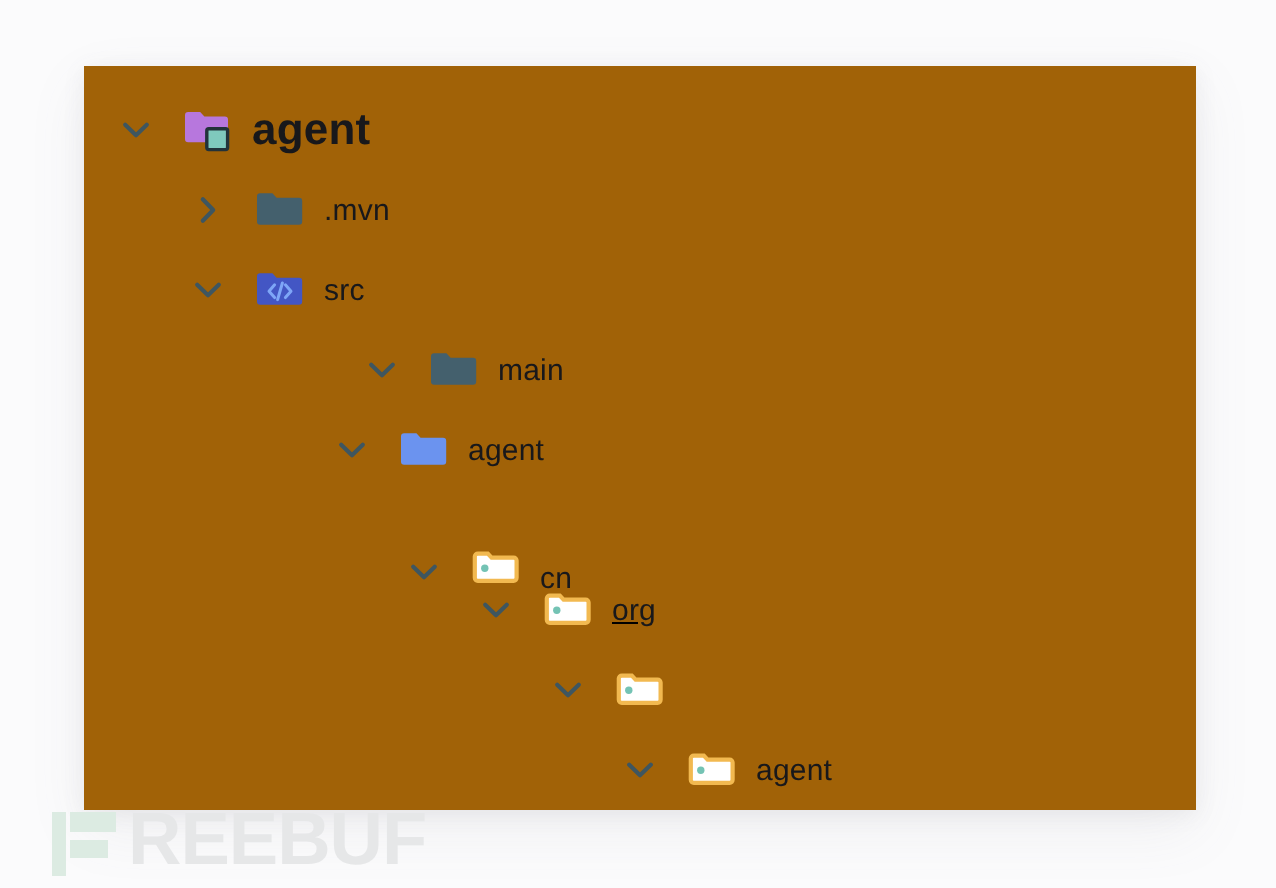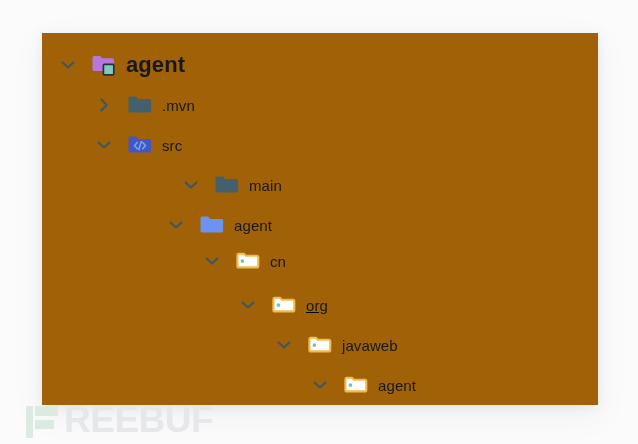--- a/index.html
+++ b/index.html
@@ -176,21 +176,21 @@
             <path d="M4.6 7.4 L10 12.6 L15.4 7.4" stroke="#3e5660" stroke-width="2.1" stroke-linecap="round" stroke-linejoin="round"></path>
           </svg>
         </span>
         <span class="node-icon">
           <svg width="26" height="26" viewBox="0 0 26 26">
             <path d="M1.5 6.2a1.6 1.6 0 0 1 1.6-1.6h6.1l2.1 2.3h11.2a1.6 1.6 0 0 1 1.6 1.6v10.3a1.6 1.6 0 0 1-1.6 1.6H3.1a1.6 1.6 0 0 1-1.6-1.6z" fill="#6b93ef"></path>
           </svg>
         </span>
         <span class="node-label">agent</span>
       </div>
-      <div class="tree-row" style="top: 208px; padding-left: 159px;">
+      <div class="tree-row" style="top: 224px; padding-left: 159px; align-items: flex-end;">
         <span class="twisty">
           <svg width="20" height="20" viewBox="0 0 20 20" fill="none">
             <path d="M4.6 7.4 L10 12.6 L15.4 7.4" stroke="#3e5660" stroke-width="2.1" stroke-linecap="round" stroke-linejoin="round"></path>
           </svg>
         </span>
         <span class="node-icon">
           <svg width="26" height="26" viewBox="0 0 26 26">
             <path d="M2.4 7.3a1.5 1.5 0 0 1 1.5-1.5h5.0l1.9 2.0h11.0a1.5 1.5 0 0 1 1.5 1.5v8.6a1.5 1.5 0 0 1-1.5 1.5H3.9a1.5 1.5 0 0 1-1.5-1.5z" fill="#ffffff" stroke="#f2b950" stroke-width="2.1"></path>
             <circle cx="7.4" cy="13.1" r="1.85" fill="#74c3b4"></circle>
           </svg>
@@ -216,21 +216,20 @@
           <svg width="20" height="20" viewBox="0 0 20 20" fill="none">
             <path d="M4.6 7.4 L10 12.6 L15.4 7.4" stroke="#3e5660" stroke-width="2.1" stroke-linecap="round" stroke-linejoin="round"></path>
           </svg>
         </span>
         <span class="node-icon">
           <svg width="26" height="26" viewBox="0 0 26 26">
             <path d="M2.4 7.3a1.5 1.5 0 0 1 1.5-1.5h5.0l1.9 2.0h11.0a1.5 1.5 0 0 1 1.5 1.5v8.6a1.5 1.5 0 0 1-1.5 1.5H3.9a1.5 1.5 0 0 1-1.5-1.5z" fill="#ffffff" stroke="#f2b950" stroke-width="2.1"></path>
             <circle cx="7.4" cy="13.1" r="1.85" fill="#74c3b4"></circle>
           </svg>
         </span>
-        <span class="node-label">javaweb</span>
       </div>
       <div class="tree-row" style="top: 332px; padding-left: 267px;">
         <span class="twisty">
           <svg width="20" height="20" viewBox="0 0 20 20" fill="none">
             <path d="M4.6 7.4 L10 12.6 L15.4 7.4" stroke="#3e5660" stroke-width="2.1" stroke-linecap="round" stroke-linejoin="round"></path>
           </svg>
         </span>
         <span class="node-icon">
           <svg width="26" height="26" viewBox="0 0 26 26">
             <path d="M2.4 7.3a1.5 1.5 0 0 1 1.5-1.5h5.0l1.9 2.0h11.0a1.5 1.5 0 0 1 1.5 1.5v8.6a1.5 1.5 0 0 1-1.5 1.5H3.9a1.5 1.5 0 0 1-1.5-1.5z" fill="#ffffff" stroke="#f2b950" stroke-width="2.1"></path>

